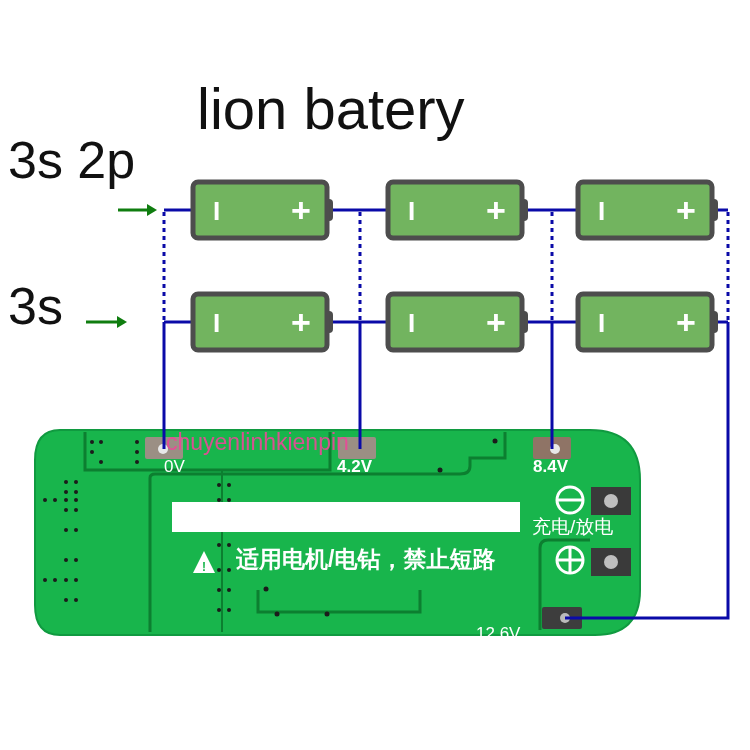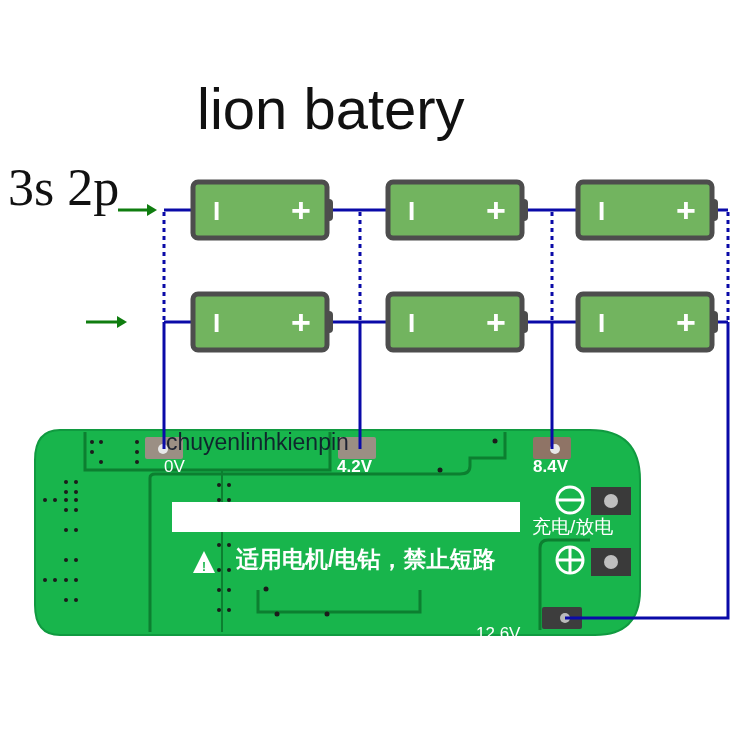--- a/index.html
+++ b/index.html
@@ -1,33 +1,34 @@
 <!DOCTYPE html>
 <html><head>
 <meta charset="utf-8">
 <style>
   html,body{margin:0;padding:0;background:#fff;}
   #stage{position:relative;width:750px;height:750px;overflow:hidden;background:#fff;font-family:"Liberation Sans",sans-serif;}
   .title{position:absolute;left:197px;top:80px;font-size:58px;color:#111;line-height:1;}
   .cfg{position:absolute;font-size:52px;color:#111;line-height:1;}
   svg{position:absolute;left:0;top:0;}
   .pcb-label{position:absolute;color:#fff;font-size:17px;line-height:1;}
-  .watermark{position:absolute;left:166px;top:431px;font-size:23px;color:#0f172a;opacity:.9;line-height:1;}
+  .watermark{position:absolute;left:166px;top:431px;font-size:23px;color:#ec4899;opacity:.9;line-height:1;}
   .lbl-box{position:absolute;left:172px;top:502px;width:348px;height:30px;background:#fff;}
   .lbl-text{position:absolute;left:180px;top:505px;font-size:21px;color:#2faa55;line-height:1;white-space:nowrap;}
   .warn-text{position:absolute;left:218px;top:548px;font-size:23px;color:#fff;font-weight:bold;line-height:1;white-space:nowrap;margin-left:18px;}
   .cd-text{position:absolute;left:532px;top:517px;font-size:19px;color:#fff;line-height:1;white-space:nowrap;}
 </style>
 </head>
 <body>
 
 <div id="stage">
 
   <div class="title">lion batery</div>
-  <div class="cfg" style="left:8px;top:162px;font-family:Liberation Serif, serif;">3s 2p</div>
+  <div class="cfg" style="left:8px;top:134px;">3s 2p</div>
+  <div class="cfg" style="left:8px;top:280px;">3s</div>
 
   <svg width="750" height="750" viewBox="0 0 750 750">
 
     <g>
       <path d="M60 430 L590 430 Q640 430 640 480 L640 590 Q640 635 595 635 L60 635 Q35 635 35 605 L35 460 Q35 430 60 430 Z" fill="#18b54c" stroke="#109a40" stroke-width="2"></path>
       <path d="M85 432 L85 470 L330 470 L330 432" fill="none" stroke="#0c7f30" stroke-width="3"></path>
       <path d="M150 632 L150 478 Q150 474 155 474 L460 474 Q470 474 470 466 L470 458 L505 458 L505 432" fill="none" stroke="#0c7f30" stroke-width="3"></path>
       <path d="M540 630 L540 548 Q540 540 548 540 L590 540" fill="none" stroke="#0c7f30" stroke-width="3"></path>
       <path d="M258 590 L258 612 L420 612 L420 590" fill="none" stroke="#0c7f30" stroke-width="3"></path>
       <path d="M222 470 L222 632" fill="none" stroke="#0c7f30" stroke-width="2"></path>

